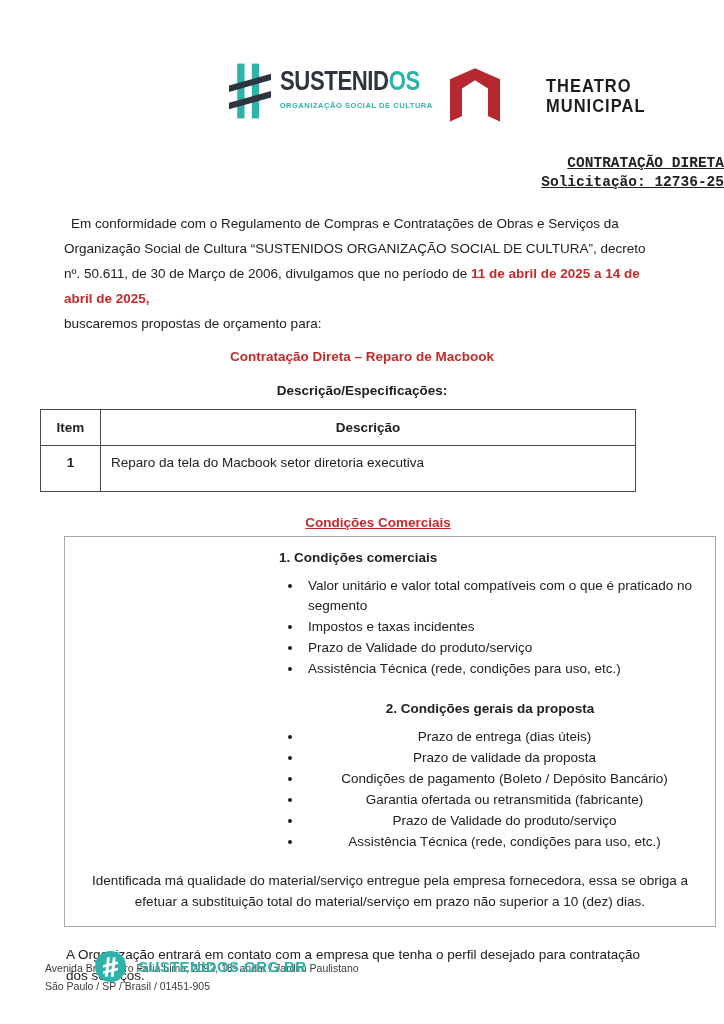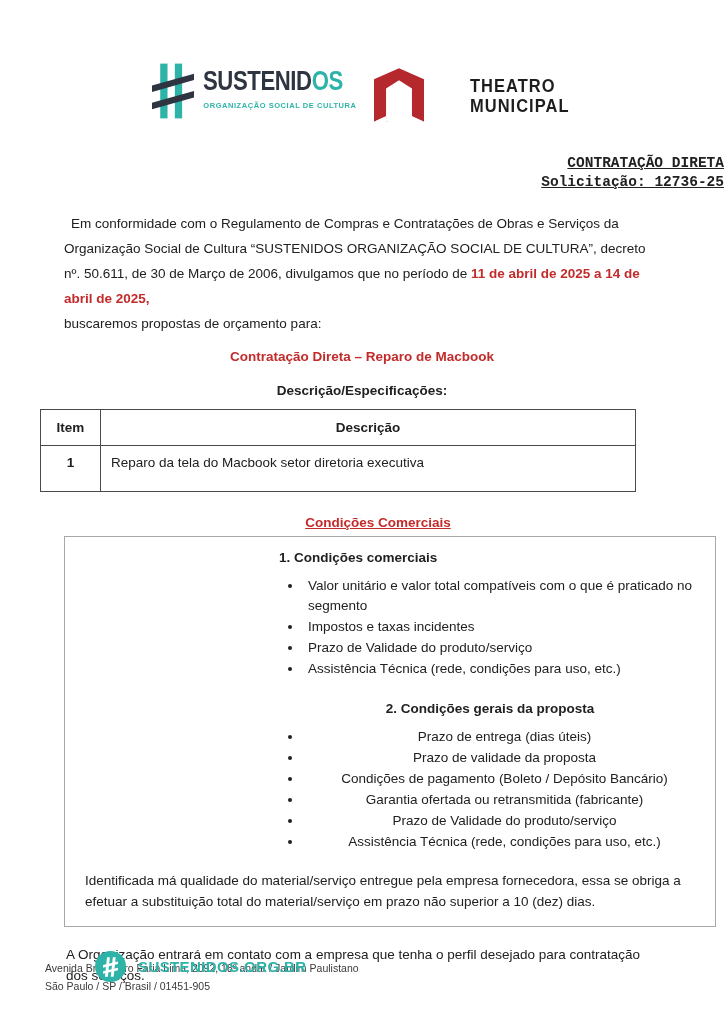--- a/index.html
+++ b/index.html
@@ -21,21 +21,21 @@
     background: #ffffff;
     overflow: hidden;
     color: var(--text);
     font-family: "Liberation Sans", sans-serif;
     font-size: 13.5px;
   }
 
   
   .header {
     display: flex;
-    justify-content: center;
+    justify-content: flex-end;
     align-items: flex-start;
     padding: 62px 72px 0 76px;
   }
   .sus-logo { display: flex; align-items: flex-start; }
   .sus-logo svg { display: block; }
   .sus-logo-text { margin-left: 9px; padding-top: 6px; }
   .sus-name {
     font-weight: bold;
     font-size: 27px;
     line-height: 27px;
@@ -117,20 +117,21 @@
     border: 1px solid var(--box-border);
     padding: 13px 14px 12px 14px;
   }
   .cond-section { margin-left: 200px; }
   .cond-section-title { font-weight: bold; font-size: 13.5px; }
   .cond-section ul { margin: 11px 0 0 0; padding-left: 24px; }
   .cond-section li { padding-left: 5px; line-height: 20px; margin: 0 0 1px 0; }
   .cond-section + .cond-section { margin-top: 22px; text-align: center; }
   .quality-note {
     margin: 18px 6px 2px 6px;
+    text-align: center;
     line-height: 21px;
   }
 
   
   .closing-p1 { margin: 17px 60px 0 66px; line-height: 21px; }
 
   
   .footer-address {
     position: absolute;
     left: 45px;

